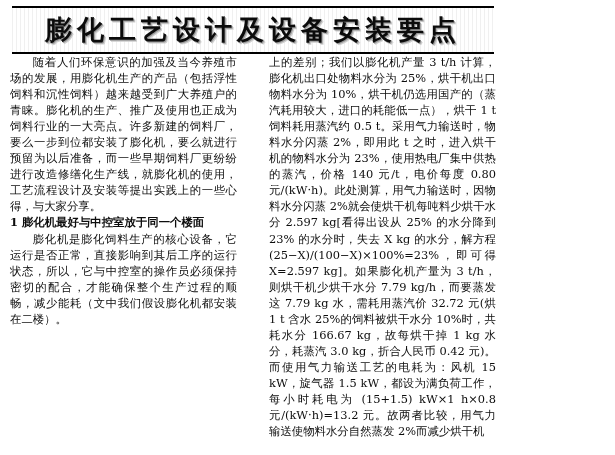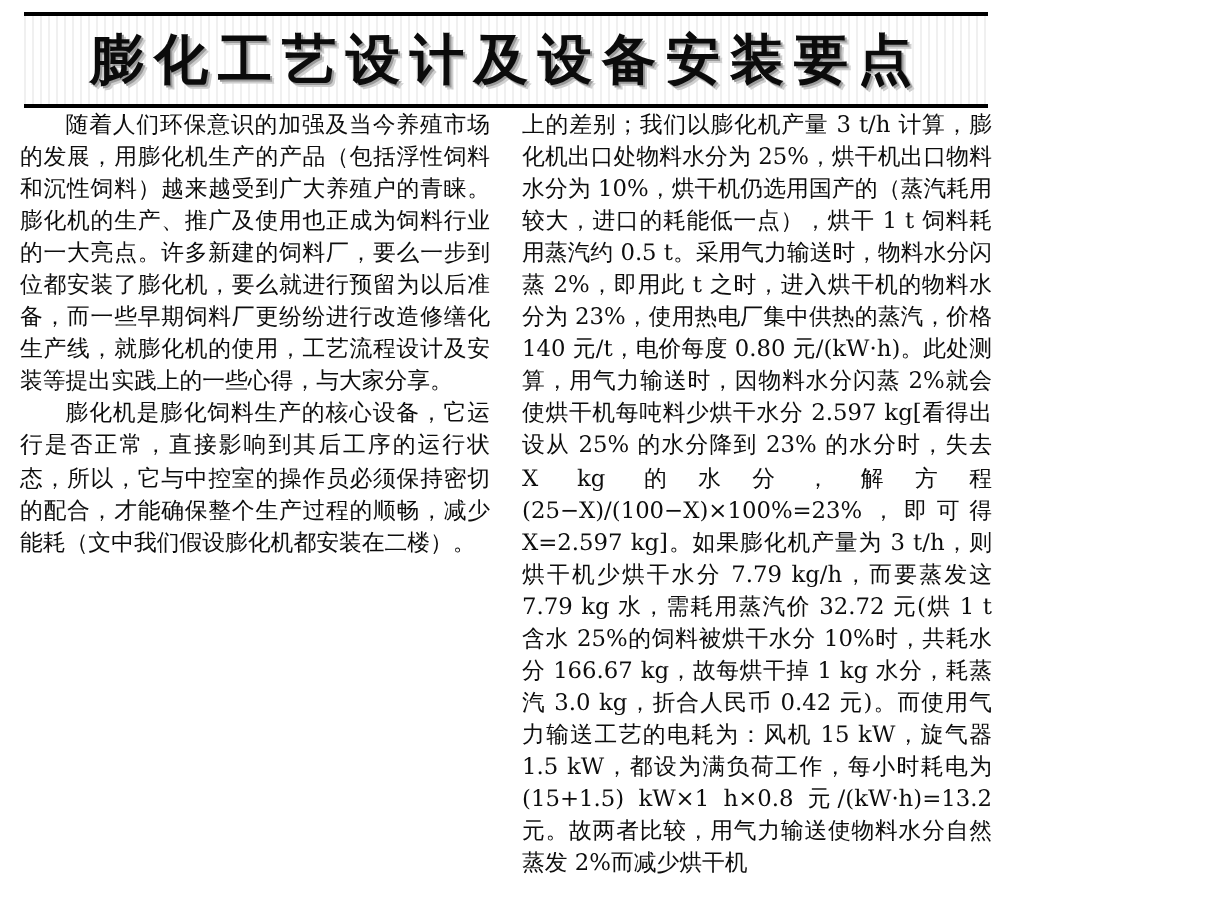--- a/index.html
+++ b/index.html
@@ -45,21 +45,21 @@
     text-align:center;
     font-family:"DejaVu Serif","Liberation Serif",serif;
     font-size:15px;
     font-weight:bold;
     letter-spacing:4px;
     margin:7px 0 6px 0;
   }
   
   .columns{
     display:flex;
-    gap:16px;
+    gap:32px;
     position:relative;
   }
   .col{
     width:286px;
     font-family:"DejaVu Serif","Liberation Serif",serif;
     font-size:11.4px;
     line-height:16.05px;
     text-align:justify;
     text-justify:inter-character;
     color:#0d0d0d;
@@ -79,20 +79,23 @@
 
   <div class="title-band">
     <div class="title-text">膨化工艺设计及设备安装要点</div>
   </div>
 
 
   <div class="columns">
 
     <div class="col">
       <p class="ind">随着人们环保意识的加强及当今养殖市场的发展，用膨化机生产的产品（包括浮性饲料和沉性饲料）越来越受到广大养殖户的青睐。膨化机的生产、推广及使用也正成为饲料行业的一大亮点。许多新建的饲料厂，要么一步到位都安装了膨化机，要么就进行预留为以后准备，而一些早期饲料厂更纷纷进行改造修缮化生产线，就膨化机的使用，工艺流程设计及安装等提出实践上的一些心得，与大家分享。</p>
+      <p class="heading">
+        <span class="num">1</span><span>膨化机最好与中控室放于同一个楼面</span>
+      </p>
       <p class="ind">膨化机是膨化饲料生产的核心设备，它运行是否正常，直接影响到其后工序的运行状态，所以，它与中控室的操作员必须保持密切的配合，才能确保整个生产过程的顺畅，减少能耗（文中我们假设膨化机都安装在二楼）。</p>
     </div>
 
     <div class="col">
       <p>上的差别；我们以膨化机产量 3 t/h 计算，膨化机出口处物料水分为 25%，烘干机出口物料水分为 10%，烘干机仍选用国产的（蒸汽耗用较大，进口的耗能低一点），烘干 1 t 饲料耗用蒸汽约 0.5 t。采用气力输送时，物料水分闪蒸 2%，即用此 t 之时，进入烘干机的物料水分为 23%，使用热电厂集中供热的蒸汽，价格 140 元/t，电价每度 0.80 元/(kW·h)。此处测算，用气力输送时，因物料水分闪蒸 2%就会使烘干机每吨料少烘干水分 2.597 kg[看得出设从 25% 的水分降到 23% 的水分时，失去 X kg 的水分，解方程(25−X)/(100−X)×100%=23%，即可得 X=2.597 kg]。如果膨化机产量为 3 t/h，则烘干机少烘干水分 7.79 kg/h，而要蒸发这 7.79 kg 水，需耗用蒸汽价 32.72 元(烘 1 t 含水 25%的饲料被烘干水分 10%时，共耗水分 166.67 kg，故每烘干掉 1 kg 水分，耗蒸汽 3.0 kg，折合人民币 0.42 元)。而使用气力输送工艺的电耗为：风机 15 kW，旋气器 1.5 kW，都设为满负荷工作，每小时耗电为 (15+1.5) kW×1 h×0.8 元/(kW·h)=13.2 元。故两者比较，用气力输送使物料水分自然蒸发 2%而减少烘干机</p>
     </div>
 
   </div>
 </div>
 

